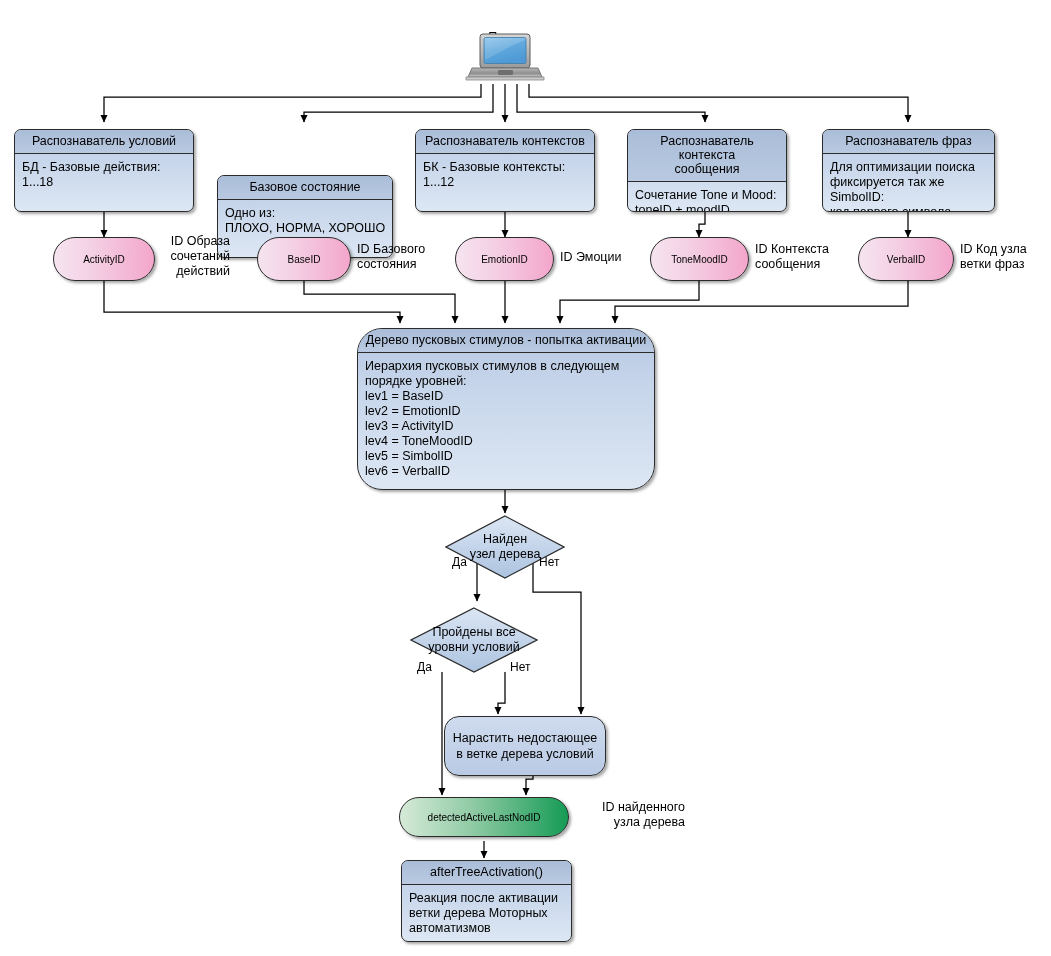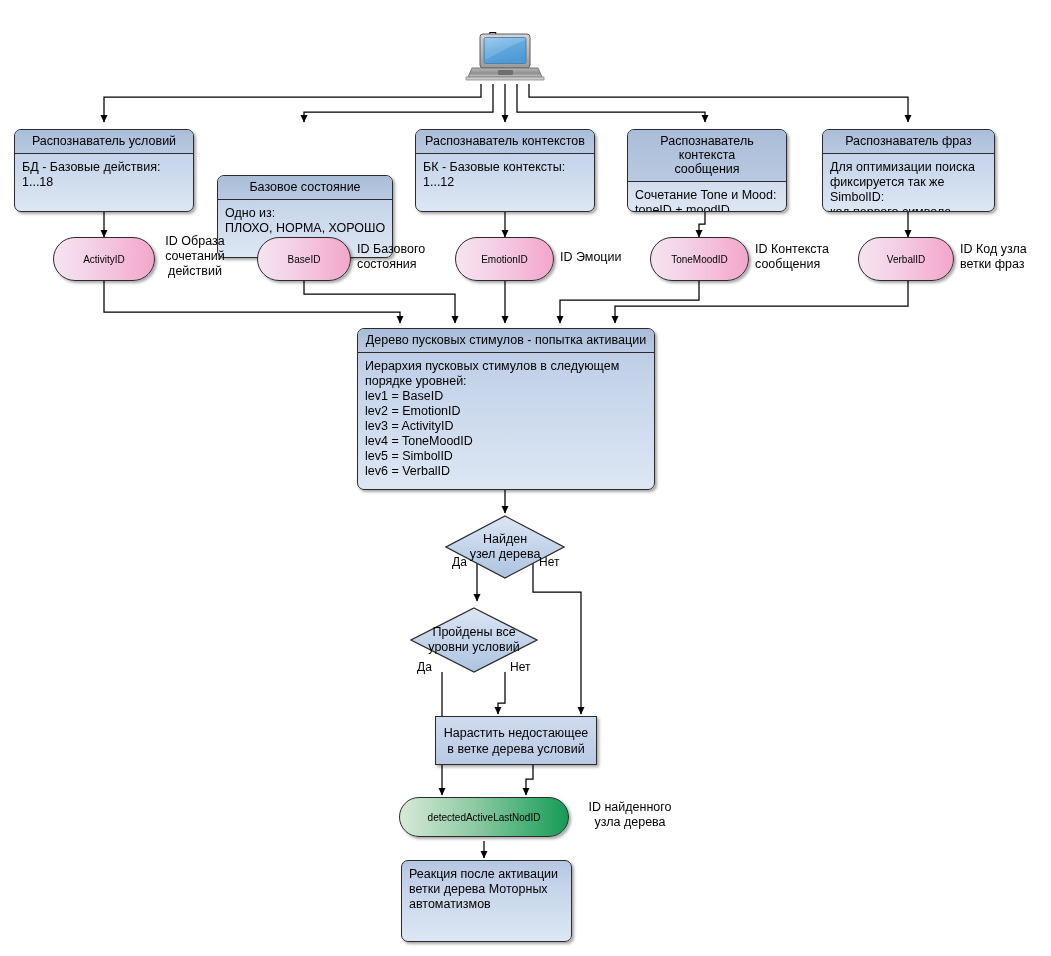--- a/index.html
+++ b/index.html
@@ -90,21 +90,21 @@
   }
 
   
   .caption {
     position: absolute;
     font-size: 12.5px;
     line-height: 15px;
     color: #000;
     white-space: pre-line;
   }
-  .caption.center { text-align: center; }
+  .caption.center { text-align: right; }
 
   
   .diamond {
     position: absolute;
   }
   .diamond .shape {
     position: absolute;
     left: 0; top: 0;
     width: 100%; height: 100%;
   }
@@ -267,21 +267,21 @@
   </div>
   <div class="caption" style="left:755px; top:242px; width:90px;">ID Контекста
 сообщения</div>
 
   <div class="node pill" style="left:858px; top:237px; width:96px; height:44px;">
     <span>VerbalID</span>
   </div>
   <div class="caption" style="left:960px; top:242px; width:92px;">ID Код узла
 ветки фраз</div>
 
-  <div class="node clsbox" style="left:357px; top:328px; width:298px; height:162px;">
+  <div class="node clsbox" style="left:357px; top:328px; width:298px; height:162px;border-radius:25px;">
     <div class="hdr">Дерево пусковых стимулов - попытка активации</div>
     <div class="bdy">Иерархия пусковых стимулов в следующем
 порядке уровней:
 lev1 = BaseID
 lev2 = EmotionID
 lev3 = ActivityID
 lev4 = ToneMoodID
 lev5 = SimbolID
 lev6 = VerbalID</div>
   </div>
@@ -311,28 +311,29 @@
         </linearGradient>
       </defs>
       <polygon points="64,1 127,33 64,65 1,33" fill="url(#dg2)" stroke="#2b2b2b" stroke-width="1.2"></polygon>
     </svg>
     <div class="dlabel">Пройдены все
 уровни условий</div>
   </div>
   <div class="elabel" style="left:417px; top:660px;">Да</div>
   <div class="elabel" style="left:510px; top:660px;">Нет</div>
 
-  <div class="node rectbox" style="left:435px; top:716px; width:162px; height:49px;">Нарастить недостающее
+  <div class="node rectbox" style="left:444px; top:716px; width:162px; height:60px;border-radius:15px;">Нарастить недостающее
 в ветке дерева условий</div>
 
   <div class="node pill green" style="left:399px; top:797px; width:170px; height:40px;">
     <span>detectedActiveLastNodID</span>
   </div>
   <div class="caption center" style="left:575px; top:800px; width:110px;">ID найденного
 узла дерева</div>
 
   <div class="node clsbox" style="left:401px; top:860px; width:171px; height:82px;">
+    <div class="hdr">afterTreeActivation()</div>
     <div class="bdy">Реакция после активации
 ветки дерева Моторных
 автоматизмов</div>
   </div>
 
 </div>
 
 </body></html>

